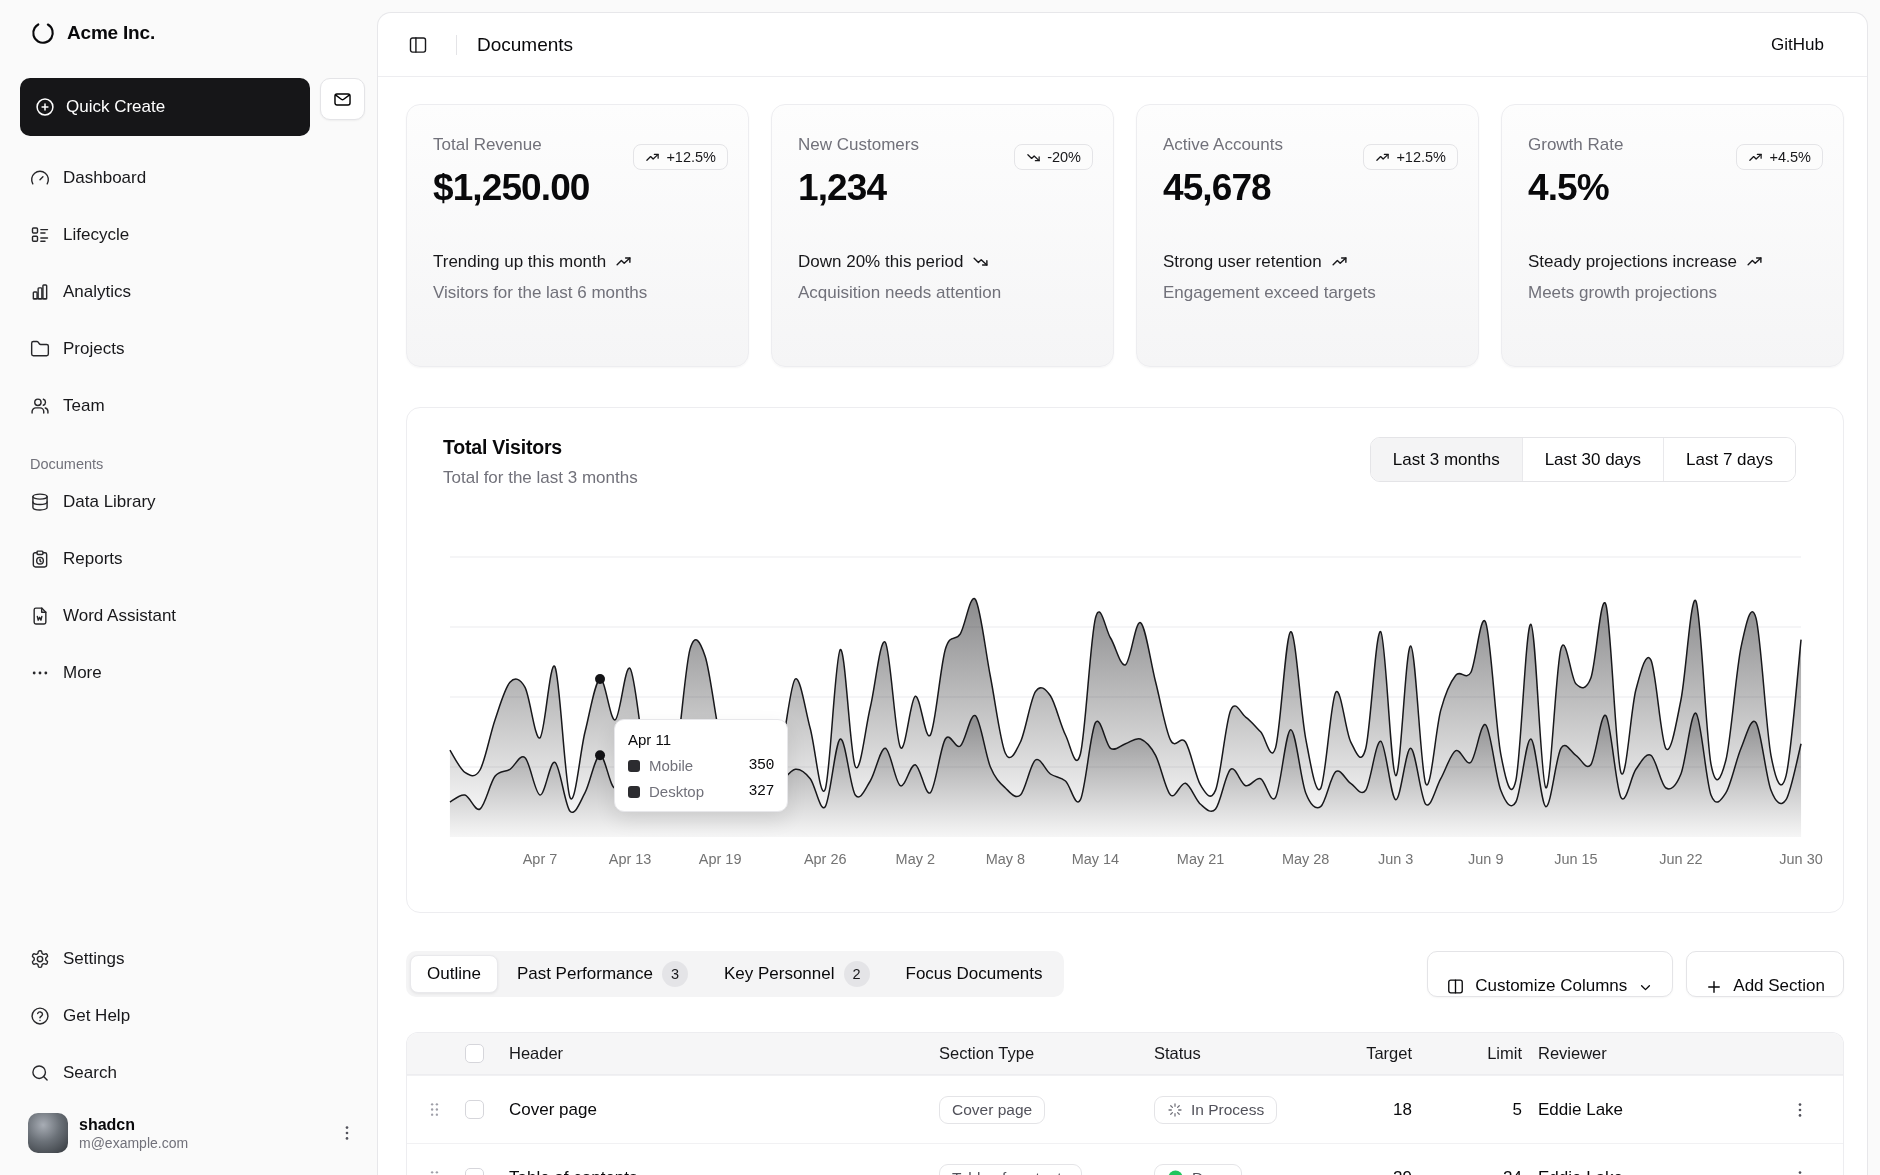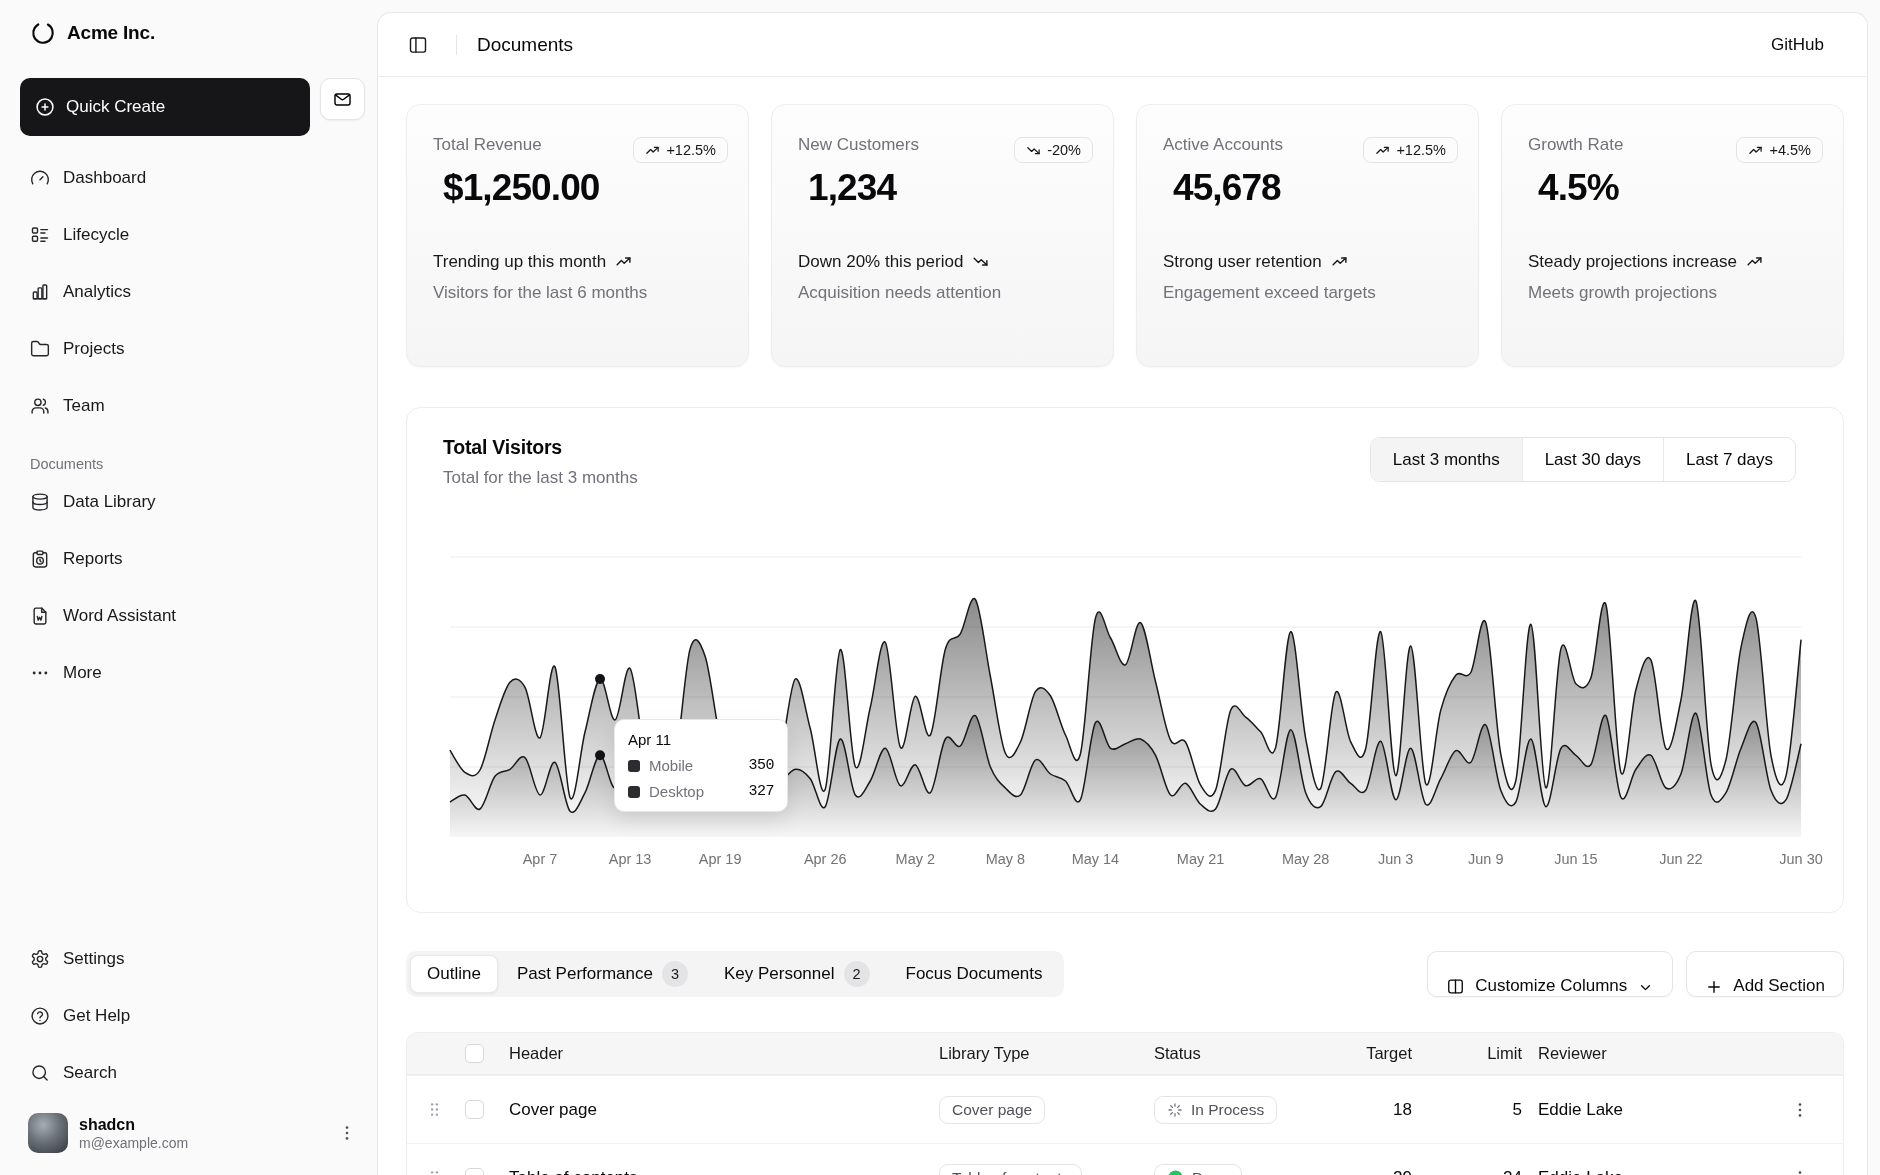--- a/index.html
+++ b/index.html
@@ -48,23 +48,23 @@
   .gh-link { font-size:17px; color:#09090b; text-decoration:none; cursor:pointer; }
 
   .content { padding:27px 23px 0 28px; display:flex; flex-direction:column; }
 
   
   .cards { display:grid; grid-template-columns:repeat(4,1fr); gap:22px; }
   .card { position:relative; height:263px; border:1px solid #ededf0; border-radius:14px;
     background:linear-gradient(to bottom,#fdfdfd 0%,#f5f5f6 100%); box-shadow:0 1px 2px rgba(0,0,0,.04);
     padding:30px 26px; }
   .card-label { font-size:17px; color:#71717a; }
-  .card-badge { position:absolute; top:32px; right:20px; display:flex; align-items:center; gap:6px;
+  .card-badge { position:absolute; top:39px; right:20px; display:flex; align-items:center; gap:6px;
     border:1px solid #e4e4e7; border-radius:8px; padding:4px 11px; font-size:14.5px; color:#18181b; background:#fcfcfc; }
-  .card-value { margin-top:12px; font-size:37px; font-weight:600; letter-spacing:-0.9px;margin-left:10px; }
+  .card-value { margin-top:12px; font-size:37px; font-weight:600; letter-spacing:-0.9px; }
   .card-foot1 { margin-top:42px; display:flex; gap:9px; align-items:flex-start;
     font-size:17px; font-weight:500; color:#18181b; line-height:1.35; }
   .card-foot1 .icon { margin-top:2px; }
   .card-foot2 { margin-top:9px; font-size:17px; color:#71717a; }
 
   
   .chart-card { position:relative; margin-top:40px; height:506px; flex:none;
     border:1px solid #ededf0; border-radius:14px; background:#fff; }
   .chart-head { position:absolute; left:36px; top:28px; }
   .chart-title { font-size:19.5px; font-weight:700; letter-spacing:-0.2px; }
@@ -507,21 +507,21 @@
           <span>Add Section</span>
         </button>
       </div>
     </div>
 
     <section class="table" id="table">
         <div class="t-head">
           <span></span>
           <span class="checkbox"></span>
           <span>Header</span>
-          <span>Library Type</span>
+          <span>Section Type</span>
           <span>Status</span>
           <span class="cell-right">Target</span>
           <span class="cell-right">Limit</span>
           <span class="cell-reviewer">Reviewer</span>
           <span></span>
         </div>
         <div class="t-row">
           <span class="grip">
             <svg width="19" height="19" viewBox="0 0 24 24" fill="none" stroke="currentColor" stroke-width="1.8" stroke-linecap="round" stroke-linejoin="round">
               <g fill="currentColor" stroke="none">

